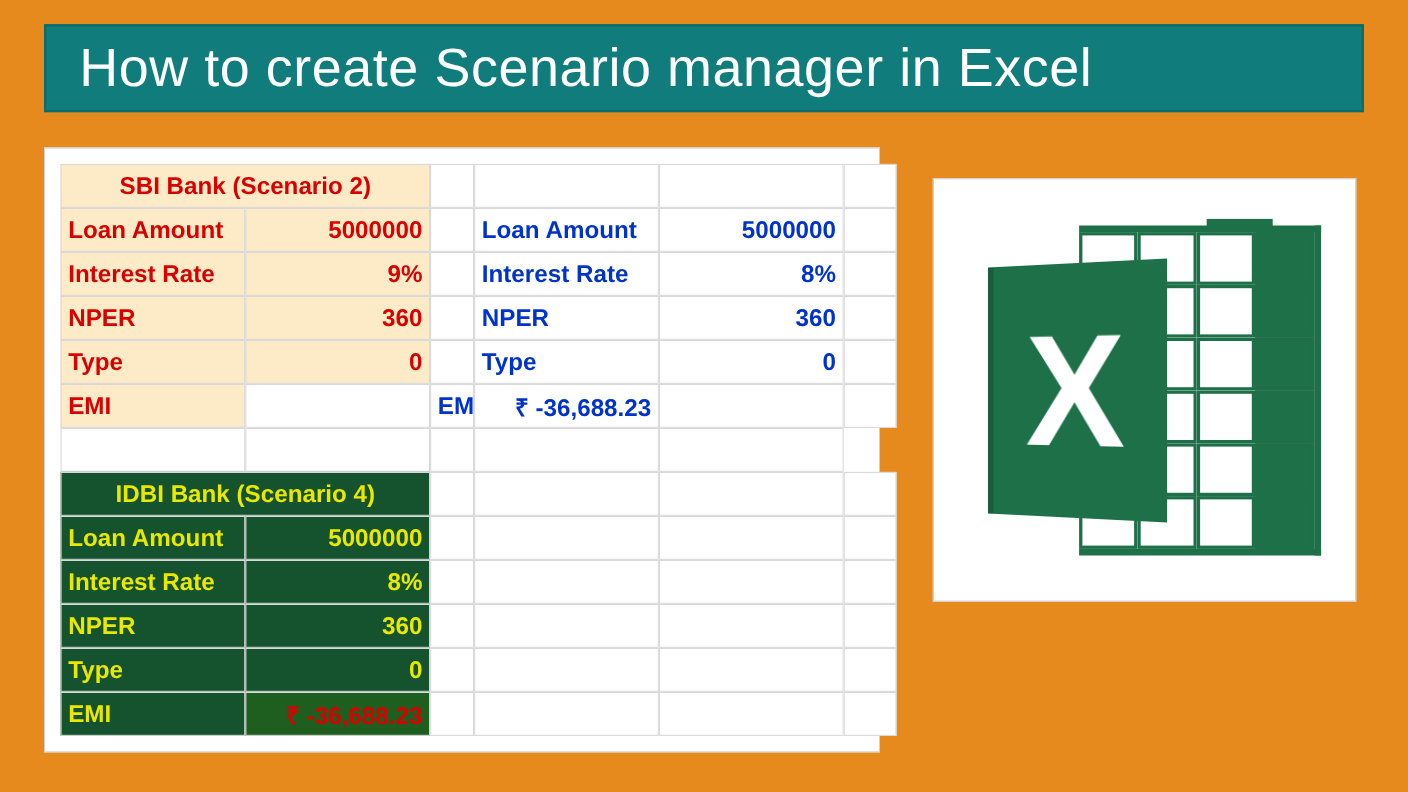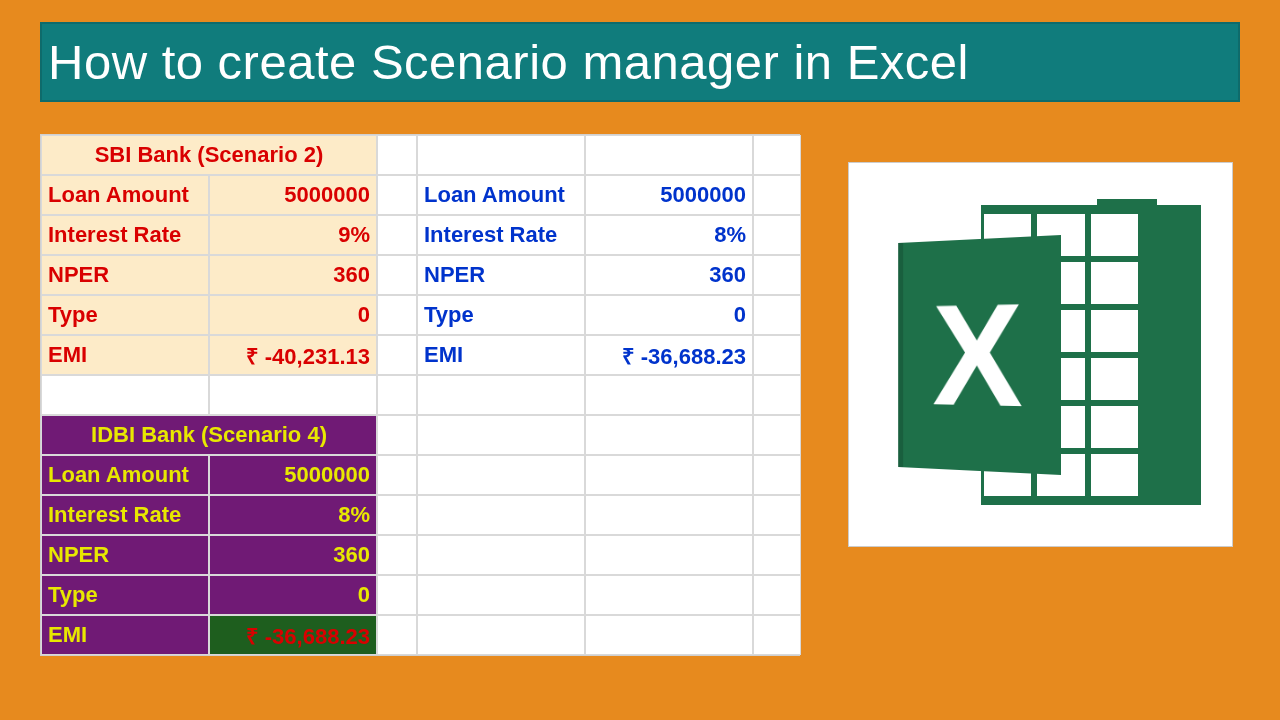--- a/index.html
+++ b/index.html
@@ -8,37 +8,37 @@
     height: 720px;
     background: #e78a1e;
     font-family: Arial, sans-serif;
     overflow: hidden;
     position: relative;
   }
   .title-banner {
     margin: 22px 40px 0 40px;
     background: #107c7c;
     border: 2px solid #0e6b6b;
-    padding: 10px 6px;
+    padding: 10px 30px;
     color: #fff;
     font-size: 49px;
     font-weight: 400;
     letter-spacing: 0.5px;
   }
   .content {
     display: flex;
     gap: 48px;
     margin: 32px 40px 0 40px;
     align-items: flex-start;
   }
   .tables-area {
     background: #fff;
     border: 1px solid #d0d0d0;
     width: 760px;
-    padding: 0;
+    padding: 14px;
   }
   .spreadsheet {
     display: grid;
     grid-template-columns: 168px 168px 40px 168px 168px 48px;
     grid-auto-rows: 40px;
   }
   .spreadsheet div {
     border: 1px solid #d9d9d9;
     display: flex;
     align-items: center;
@@ -49,21 +49,21 @@
   .merge2 { grid-column: span 2; justify-content: center; font-weight: bold; }
 
   
   .sbi { background: #fdebc8; color: #d90000; font-weight: bold; }
   .sbi .val, .val.sbi { justify-content: flex-end; }
 
   
   .blu { background: #ffffff; color: #0033cc; font-weight: bold; }
 
   
-  .idbi { background: #701a75; color: #e8e800; font-weight: bold; }
+  .idbi { background: #14532d; color: #e8e800; font-weight: bold; }
 
   .val { justify-content: flex-end; text-align: right; }
   .lbl { justify-content: flex-start; }
   .blank { background: #fff; }
 
   
   .logo-panel {
     width: 385px;
     height: 385px;
     background: #fff;
@@ -154,21 +154,20 @@
       <div class="blank"></div>
 
       <div class="sbi lbl">Type</div>
       <div class="sbi val">0</div>
       <div class="blank"></div>
       <div class="blu lbl">Type</div>
       <div class="blu val">0</div>
       <div class="blank"></div>
 
       <div class="sbi lbl">EMI</div>
-      <div class="sbi val">₹ -40,231.13</div>
       <div class="blank"></div>
       <div class="blu lbl">EMI</div>
       <div class="blu val">₹ -36,688.23</div>
       <div class="blank"></div>
 
       <div class="blank"></div>
       <div class="blank"></div>
       <div class="blank"></div>
       <div class="blank"></div>
       <div class="blank"></div>

